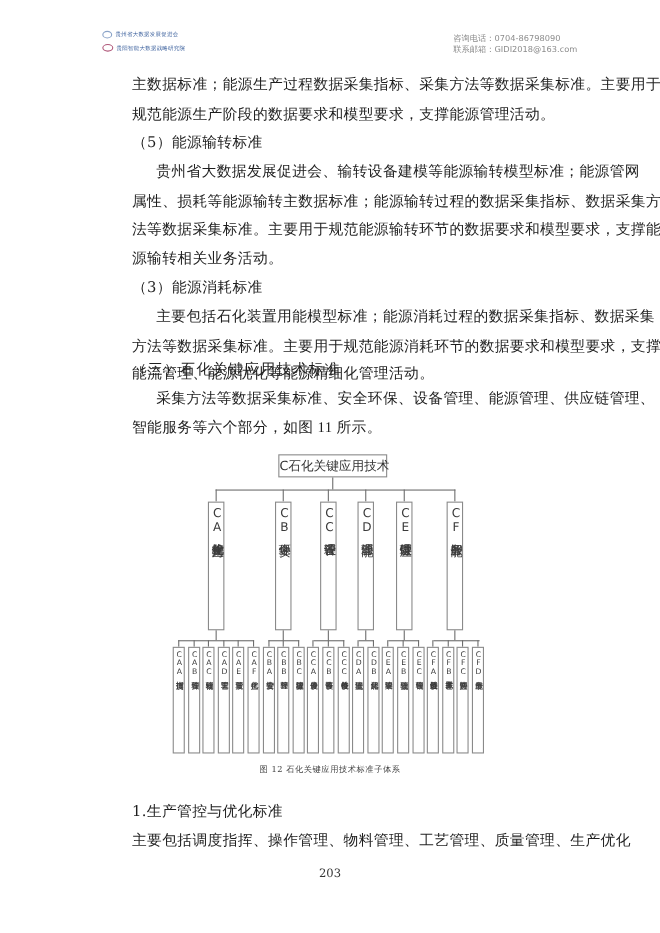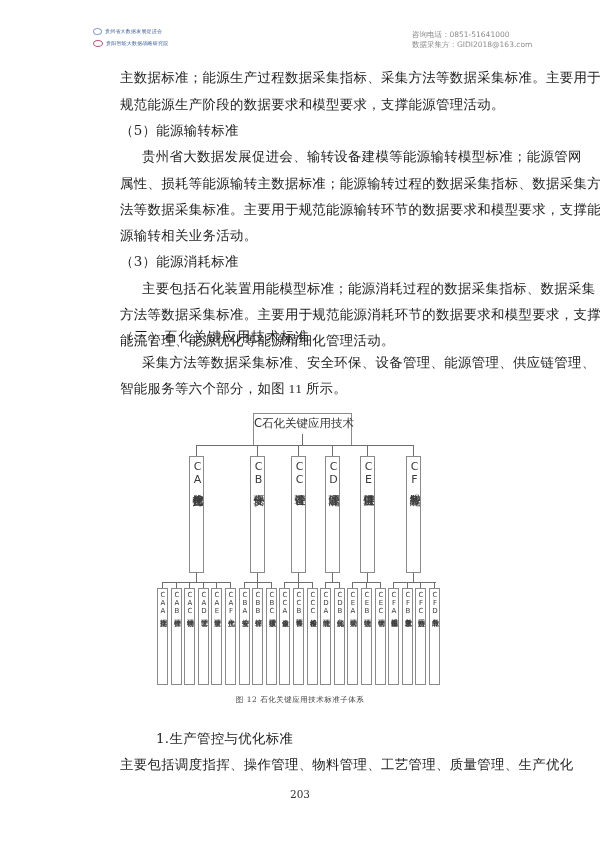--- a/index.html
+++ b/index.html
@@ -31,24 +31,24 @@
 <div data-name="page-header">
   <div class="logo-row" style="top:26px;" data-name="logo-promotion-association">
     <span class="logo-mark" data-name="association-logo-icon"></span>
     <span class="logo-text" data-name="logo-text" data-bind="header.logos.0">贵州省大数据发展促进会</span>
   </div>
   <div class="logo-row" style="top:38px;" data-name="logo-research-institute">
     <span class="logo-mark two" data-name="institute-logo-icon"></span>
     <span class="logo-text" data-name="logo-text" data-bind="header.logos.1">贵阳智能大数据战略研究院</span>
   </div>
   <div class="contact" style="top:30px;" data-name="contact-phone">
-    <span data-name="phone-label" data-bind="header.contact.phone_label">咨询电话：</span><span data-name="phone-number" data-bind="header.contact.phone">0851-51641000</span>
+    <span data-name="phone-label" data-bind="header.contact.phone_label">咨询电话：</span><span data-name="phone-number" data-bind="header.contact.phone">0704-86798090</span>
   </div>
   <div class="contact" style="top:40px;" data-name="contact-email">
-    <span data-name="email-label" data-bind="header.contact.email_label">数据采集方：</span><span data-name="email-address" data-bind="header.contact.email">GIDI2018@163.com</span>
+    <span data-name="email-label" data-bind="header.contact.email_label">联系邮箱：</span><span data-name="email-address" data-bind="header.contact.email">GIDI2018@163.com</span>
   </div>
 </div>
 
 <div data-name="body-text">
   <div class="line" style="left:120px; top:70px;" data-name="paragraph-line" data-bind="body.lines.0">主数据标准；能源生产过程数据采集指标、采集方法等数据采集标准。主要用于</div>
   <div class="line" style="left:120px; top:98px;" data-name="paragraph-line" data-bind="body.lines.1">规范能源生产阶段的数据要求和模型要求，支撑能源管理活动。</div>
   <div class="line" style="left:120px; top:125px;" data-name="subheading-energy-transfer" data-bind="body.lines.2">（5）能源输转标准</div>
   <div class="line" style="left:142px; top:152px;" data-name="paragraph-line" data-bind="body.lines.3">贵州省大数据发展促进会、输转设备建模等能源输转模型标准；能源管网</div>
   <div class="line" style="left:120px; top:179px;" data-name="paragraph-line" data-bind="body.lines.4">属性、损耗等能源输转主数据标准；能源输转过程的数据采集指标、数据采集方</div>
   <div class="line" style="left:120px; top:206px;" data-name="paragraph-line" data-bind="body.lines.5">法等数据采集标准。主要用于规范能源输转环节的数据要求和模型要求，支撑能</div>
@@ -80,21 +80,21 @@
 <style>
   [data-bind="body.lines.11"] { top:329px !important; }
   [data-bind="body.lines.12"] { top:355px !important; }
   [data-bind="body.lines.13"] { top:381px !important;font-family:Liberation Serif, serif; }
   [data-name="subheading-energy-consumption"] { left:120px; }
 </style>
 <div class="line" style="left:120px; top:381px;" data-name="paragraph-line" data-bind="body.lines.13">智能服务等六个部分，如图 11 所示。</div>
 
 <div data-name="figure-11-diagram">
 
-  <div class="box" style="left:253px; top:413px; width:99px; height:33px;" data-name="root-node">
+  <div class="box" style="left:253px; top:413px; width:99px; height:21px;" data-name="root-node">
     <div class="root-label" data-name="root-node-label" data-bind="diagram.root">C石化关键应用技术</div>
   </div>
   <div class="vline" style="left:302px; top:434px; height:11px;" data-name="connector"></div>
   <div class="hline" style="left:196px; top:445px; width:218px;" data-name="connector"></div>
 
   <div class="vline" style="left:196px; top:445px; height:11px;" data-name="connector"></div>
   <div class="vline" style="left:257px; top:445px; height:11px;" data-name="connector"></div>
   <div class="vline" style="left:298px; top:445px; height:11px;" data-name="connector"></div>
   <div class="vline" style="left:332px; top:445px; height:11px;" data-name="connector"></div>
   <div class="vline" style="left:367px; top:445px; height:11px;" data-name="connector"></div>
@@ -215,16 +215,16 @@
       </div>
       <div class="vline" data-name="connector" style="left: 434px; top: 582px; height: 6px;"></div>
       <div class="box leaf" data-name="leaf-node" style="left: 429px; top: 588px; width: 11px; height: 97px;">
         <span class="vtext" data-name="leaf-label" data-bind="diagram.categories.5.children.3">CFD节能服务</span>
       </div>
     </div>
 </div>
 
 <div class="caption" data-name="figure-caption" data-bind="diagram.caption">图 12  石化关键应用技术标准子体系</div>
 
-<div class="line" style="left:120px; top:731px;margin-left:36px;" data-name="subsection-heading-production-control" data-bind="body.after_figure.0">1.生产管控与优化标准</div>
+<div class="line" style="left:120px; top:731px;" data-name="subsection-heading-production-control" data-bind="body.after_figure.0">1.生产管控与优化标准</div>
 <div class="line" style="left:120px; top:757px;text-align:center;" data-name="paragraph-line" data-bind="body.after_figure.1">主要包括调度指挥、操作管理、物料管理、工艺管理、质量管理、生产优化</div>
 
 <div class="pagenum" data-name="page-number" data-bind="footer.page_number">203</div>
 
 </body></html>

